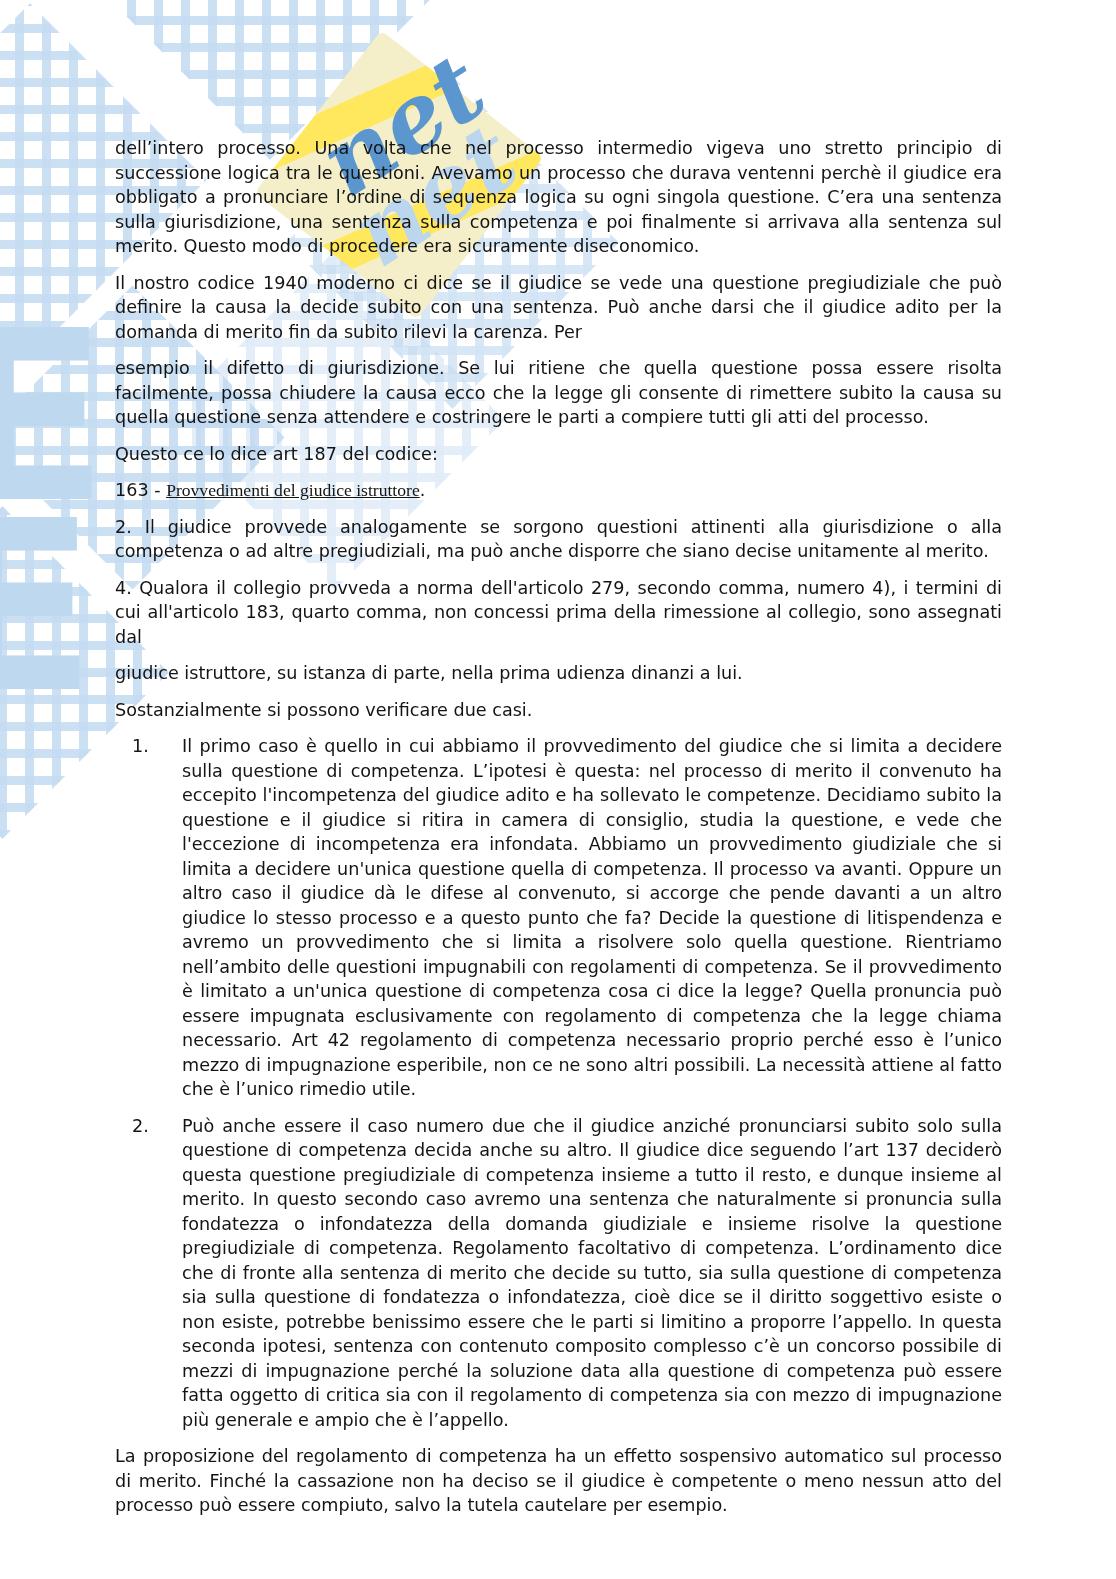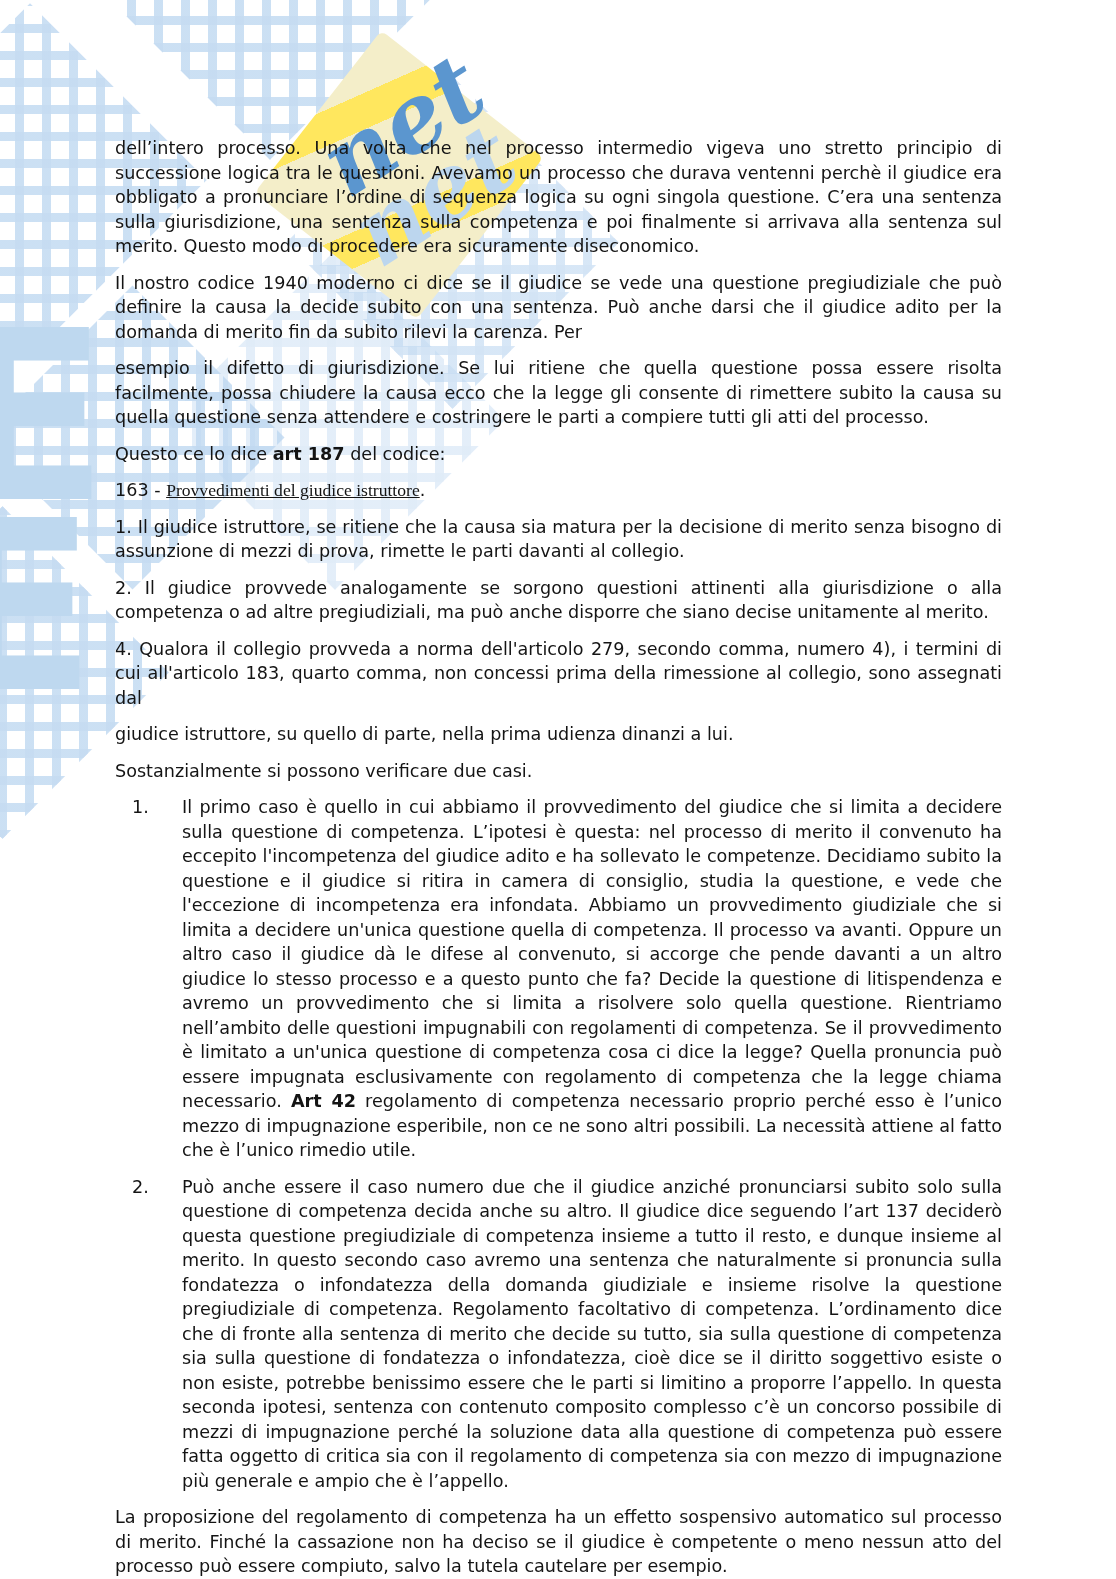--- a/index.html
+++ b/index.html
@@ -41,21 +41,21 @@
   }
   .wm-script-echo{left:348px;top:148px;font-size:94px;color:#bcd6ee;transform:rotate(-33deg);}
   .wm-script-main{left:316px;top:78px;font-size:94px;color:#5b96cf;transform:rotate(-33deg);}
   
   .doc{
     position:absolute;left:103px;top:124px;width:911px;z-index:1;
     color:#141414;font-size:17.6px;line-height:24.5px;text-align:justify;
   }
   .doc p{margin:12px;}
   .u{text-decoration:underline;font-family:Liberation Serif, serif;}
-  b,strong{font-weight:bold;}
+  b,strong{font-weight:normal;}
   .list-item{position:relative;padding-left:67px;}
   .list-item .marker{position:absolute;left:29px;top:0;}
 </style>
 </head>
 <body>
 
 <div class="wm">
   <div class="wm-diamond wm-d1"></div>
   <div class="wm-diamond wm-d2"></div>
   <div class="wm-diamond wm-d3"></div>
@@ -68,24 +68,23 @@
   <div class="wm-script wm-script-echo">net</div>
   <div class="wm-script wm-script-main">net</div>
 </div>
 
 <div class="doc">
   <p>dell’intero processo. Una volta che nel processo intermedio vigeva uno stretto principio di successione logica tra le questioni. Avevamo un processo che durava ventenni perchè il giudice era obbligato a pronunciare l’ordine di sequenza logica su ogni singola questione. C’era una sentenza sulla giurisdizione, una sentenza sulla competenza e poi finalmente si arrivava alla sentenza sul merito. Questo modo di procedere era sicuramente diseconomico.</p>
   <p>Il nostro codice 1940 moderno ci dice se il giudice se vede una questione pregiudiziale che può definire la causa la decide subito con una sentenza. Può anche darsi che il giudice adito per la domanda di merito fin da subito rilevi la carenza. Per</p>
   <p>esempio il difetto di giurisdizione. Se lui ritiene che quella questione possa essere risolta facilmente, possa chiudere la causa ecco che la legge gli consente di rimettere subito la causa su quella questione senza attendere e costringere le parti a compiere tutti gli atti del processo.</p>
   <p><span>Questo ce lo dice </span><strong>art 187</strong><span> del codice:</span></p>
   <p><span>163 - </span><span class="u">Provvedimenti del giudice istruttore</span><span>.</span></p>
-  <p>1. Il giudice istruttore, se ritiene che la causa sia matura per la decisione di merito senza bisogno di assunzione di mezzi di prova, rimette le parti davanti al collegio.</p>
   <p>2. Il giudice provvede analogamente se sorgono questioni attinenti alla giurisdizione o alla competenza o ad altre pregiudiziali, ma può anche disporre che siano decise unitamente al merito.</p>
   <p>4. Qualora il collegio provveda a norma dell'articolo 279, secondo comma, numero 4), i termini di cui all'articolo 183, quarto comma, non concessi prima della rimessione al collegio, sono assegnati dal</p>
-  <p>giudice istruttore, su quello di parte, nella prima udienza dinanzi a lui.</p>
+  <p>giudice istruttore, su istanza di parte, nella prima udienza dinanzi a lui.</p>
   <p>Sostanzialmente si possono verificare due casi.</p>
 
   <div class="list-item">
     <span class="marker">1.</span>
     <p><span>Il primo caso è quello in cui abbiamo il provvedimento del giudice che si limita a decidere sulla questione di competenza. L’ipotesi è questa: nel processo di merito il convenuto ha eccepito l'incompetenza del giudice adito e ha sollevato le competenze. Decidiamo subito la questione e il giudice si ritira in camera di consiglio, studia la questione, e vede che l'eccezione di incompetenza era infondata.  Abbiamo un provvedimento giudiziale che si limita a decidere un'unica questione quella di competenza. Il processo va avanti. Oppure un altro caso il giudice dà le difese al convenuto, si accorge che pende davanti a un altro giudice lo stesso processo e a questo punto che fa? Decide la questione di litispendenza e avremo un provvedimento che si limita a risolvere solo quella questione. Rientriamo nell’ambito delle questioni impugnabili con regolamenti di competenza. Se il provvedimento è limitato a un'unica questione di competenza cosa ci dice la legge? Quella pronuncia può essere impugnata esclusivamente con regolamento di competenza che la legge chiama necessario. </span><strong>Art 42</strong><span> regolamento di competenza necessario proprio perché esso è l’unico mezzo di impugnazione esperibile, non ce ne sono altri possibili. La necessità attiene al fatto che è l’unico rimedio utile.</span></p>
   </div>
 
   <div class="list-item">
     <span class="marker">2.</span>
     <p>Può anche essere il caso numero due che il giudice anziché pronunciarsi subito solo sulla questione di competenza decida anche su altro. Il giudice dice seguendo l’art 137 deciderò questa questione pregiudiziale di competenza insieme a tutto il resto, e dunque insieme al merito. In questo secondo caso avremo una sentenza che naturalmente si pronuncia sulla fondatezza o infondatezza della domanda giudiziale e insieme risolve la questione pregiudiziale di competenza. Regolamento facoltativo di competenza. L’ordinamento dice che di fronte alla sentenza di merito che decide su tutto, sia sulla questione di competenza sia sulla questione di fondatezza o infondatezza, cioè dice se il diritto soggettivo esiste o non esiste, potrebbe benissimo essere che le parti si limitino a proporre l’appello. In questa seconda ipotesi, sentenza con contenuto composito complesso c’è un concorso possibile di mezzi di impugnazione perché la soluzione data alla questione di competenza può essere fatta oggetto di critica sia con il regolamento di competenza sia con mezzo di impugnazione più generale e ampio che è l’appello.</p>

